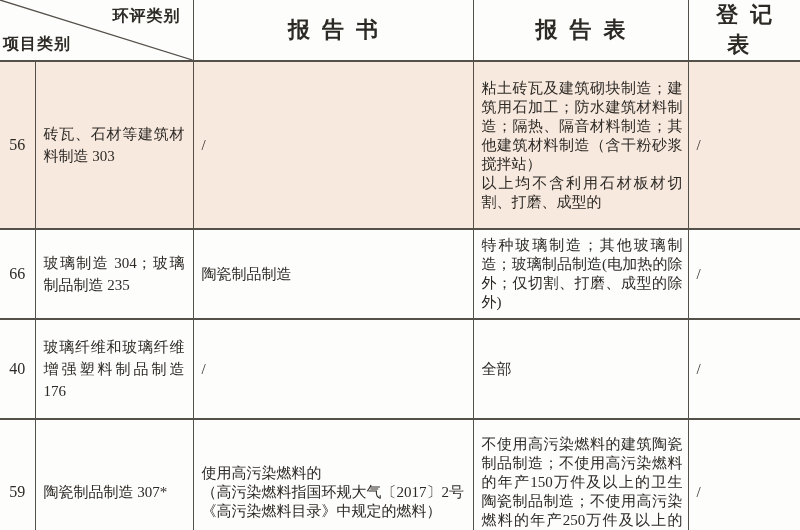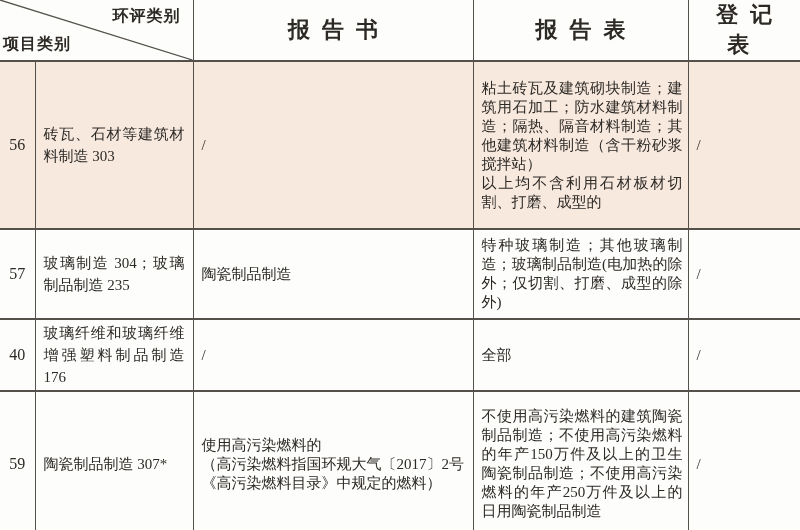--- a/index.html
+++ b/index.html
@@ -53,21 +53,21 @@
   .diag-bottom {
     position: absolute; bottom: 5px; left: 3px;
     font-weight: bold; font-size: 16px; letter-spacing: 1px;
   }
   td.head {
     text-align: center; font-weight: bold; font-size: 22px;
     letter-spacing: 0.55em; text-indent: 0.55em;
   }
   td.num { text-align: center; font-size: 16px; }
   td.cat {
-    padding: 2px 8px; font-size: 15px; line-height: 22px;
+    padding: 16px 8px; font-size: 15px; line-height: 22px;
     text-align: justify;
   }
   td.cell {
     padding: 6px 5px 6px 8px; font-size: 15px; line-height: 19px;
     white-space: pre-line;
   }
   td.cell.just { text-align: justify; }
 </style>
 </head>
 <body>
@@ -99,21 +99,21 @@
     <tr class="h-56 highlight">
       <td class="num">56</td>
       <td class="cat">砖瓦、石材等建筑材料制造 303</td>
       <td class="cell">/</td>
       <td class="cell just">粘土砖瓦及建筑砌块制造；建筑用石加工；防水建筑材料制造；隔热、隔音材料制造；其他建筑材料制造（含干粉砂浆搅拌站）
 以上均不含利用石材板材切割、打磨、成型的</td>
       <td class="cell">/</td>
     </tr>
 
     <tr class="h-57">
-      <td class="num">57</td>
+      <td class="num">66</td>
       <td class="cat">玻璃制造 304；玻璃制品制造 235</td>
       <td class="cell">陶瓷制品制造</td>
       <td class="cell just">特种玻璃制造；其他玻璃制造；玻璃制品制造(电加热的除外；仅切割、打磨、成型的除外)</td>
       <td class="cell">/</td>
     </tr>
 
     <tr class="h-58">
       <td class="num">40</td>
       <td class="cat">玻璃纤维和玻璃纤维增强塑料制品制造 176</td>
       <td class="cell">/</td>

